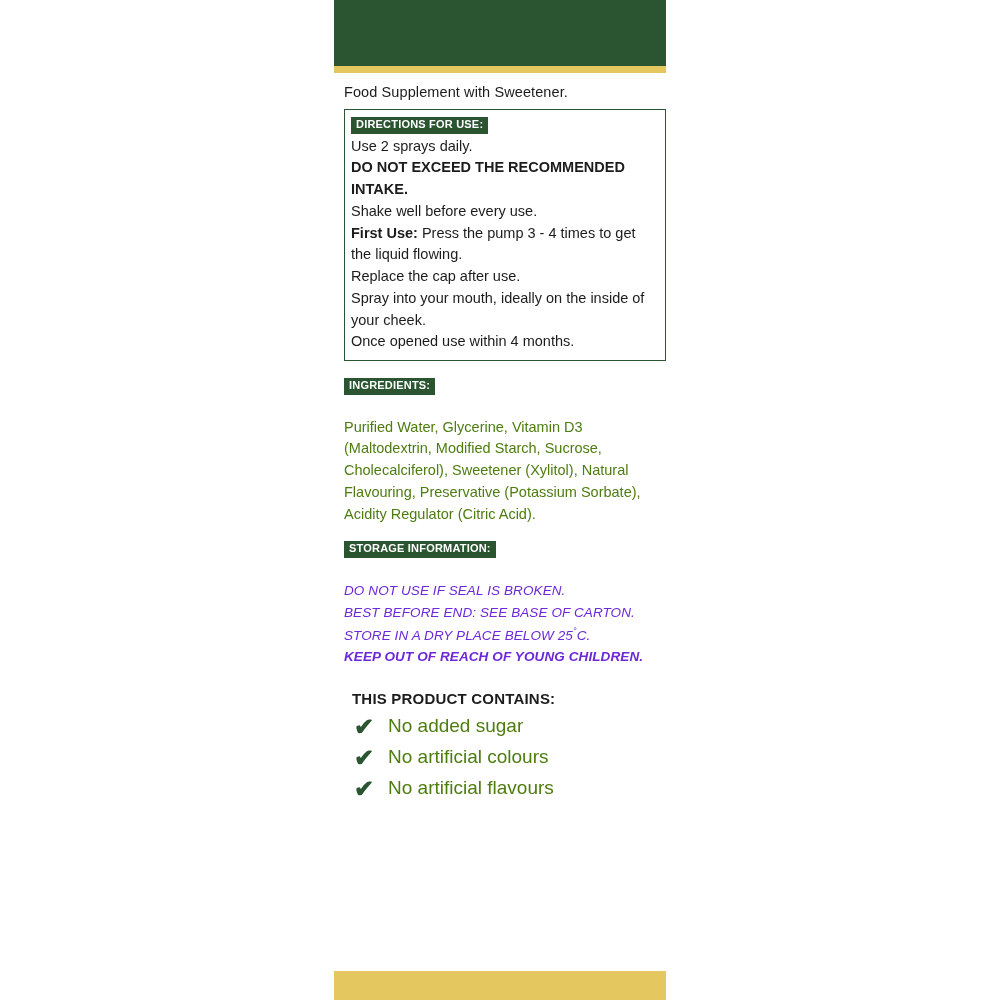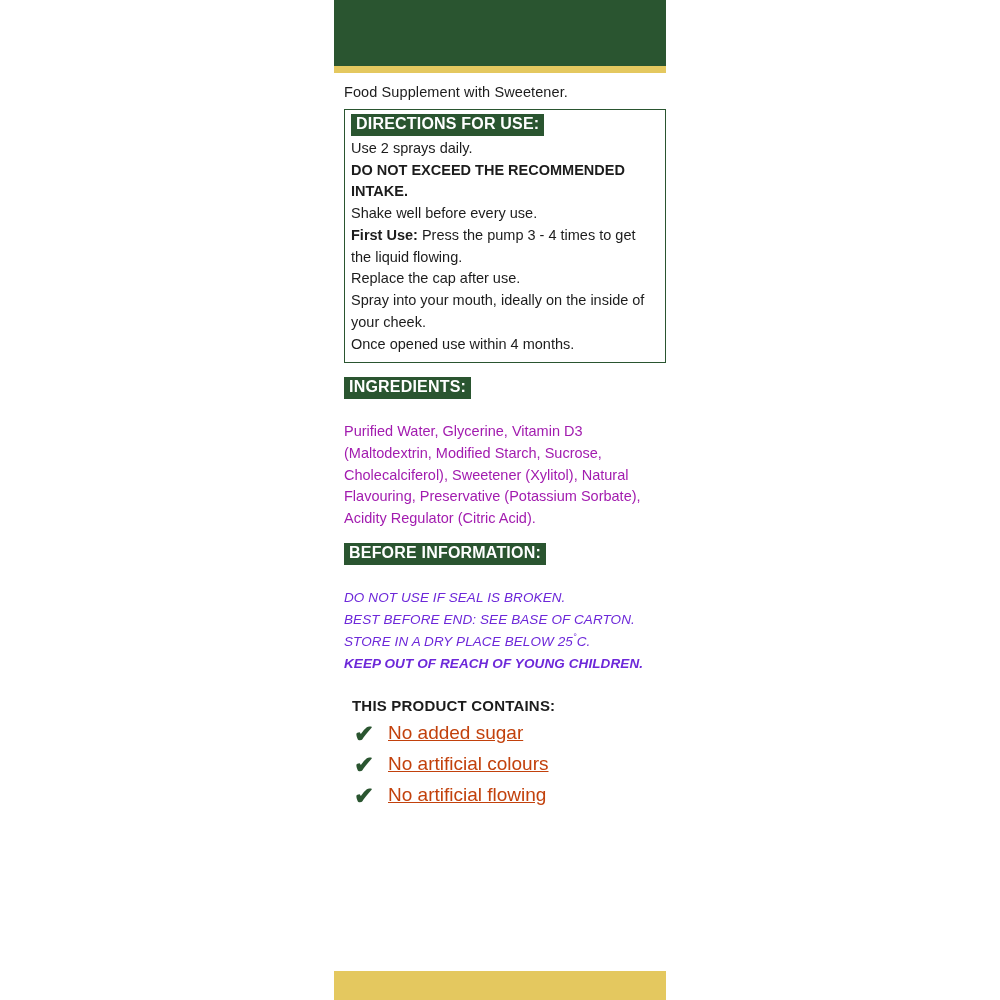--- a/index.html
+++ b/index.html
@@ -62,21 +62,21 @@
     letter-spacing: 0.1px;
     margin-bottom: 9px;
     font-family: "Liberation Sans", sans-serif;
   }
 
   
   .chip {
     display: inline-block;
     background: #2a5530;
     color: #ffffff;
-    font-size: 16px;
+    font-size: 11px;
     font-weight: bold;
     letter-spacing: 0.2px;
     padding: 2px 5px 3px 5px;
     line-height: 1.05;
   }
 
   
   .directions-box {
     border: 1px solid #2a5530;
     padding: 4px 6px 7px 6px;
@@ -96,21 +96,21 @@
   .d-line .lead {
     font-weight: bold;
   }
 
   
   .section { margin-bottom: 13px; }
   .section .chip { margin-bottom: 22px; }
   .body-text {
     font-size: 14.5px;
     line-height: 1.5;
-    color: #a21caf;
+    color: #4d7c0f;
   }
 
   
   .storage-line {
     font-size: 13.5px;
     line-height: 1.62;
     color: #6d28d9;
     letter-spacing: 0.1px;
     font-style: italic;
   }
@@ -138,23 +138,22 @@
   .tick {
     color: #2a5530;
     font-size: 24px;
     line-height: 1;
     font-weight: bold;
     width: 22px;
     display: inline-block;
   }
   .contains-label {
     font-size: 19px;
-    color: #c2410c;
+    color: #4d7c0f;
     line-height: 1.1;
-    text-decoration: underline;
   }
   .sup {
     font-size: 9px;
     vertical-align: super;
   }
 </style>
 </head>
 <body>
 
 <div class="page">
@@ -185,21 +184,21 @@
 
         <div class="d-line">Once opened use within 4 months.</div>
       </div>
 
       <div class="section">
         <div class="chip">INGREDIENTS:</div>
         <div class="body-text">Purified Water, Glycerine, Vitamin D3 (Maltodextrin, Modified Starch, Sucrose, Cholecalciferol), Sweetener (Xylitol), Natural Flavouring, Preservative (Potassium Sorbate), Acidity Regulator (Citric Acid).</div>
       </div>
 
       <div class="section">
-        <div class="chip">BEFORE INFORMATION:</div>
+        <div class="chip">STORAGE INFORMATION:</div>
 
         <div class="storage-line">DO NOT USE IF SEAL IS BROKEN.</div>
 
         <div class="storage-line">BEST BEFORE END: SEE BASE OF CARTON.</div>
 
         <div class="storage-line"><span>STORE IN A DRY PLACE BELOW 25</span><span class="sup">°</span><span>C.</span></div>
 
         <div class="storage-line bold">KEEP OUT OF REACH OF YOUNG CHILDREN.</div>
       </div>
 
@@ -211,19 +210,19 @@
           <span class="contains-label">No added sugar</span>
         </div>
 
         <div class="contains-item">
           <span class="tick">✔</span>
           <span class="contains-label">No artificial colours</span>
         </div>
 
         <div class="contains-item">
           <span class="tick">✔</span>
-          <span class="contains-label">No artificial flowing</span>
+          <span class="contains-label">No artificial flavours</span>
         </div>
       </div>
 
     </div>
   </div>
 </div>
 
 </body></html>

